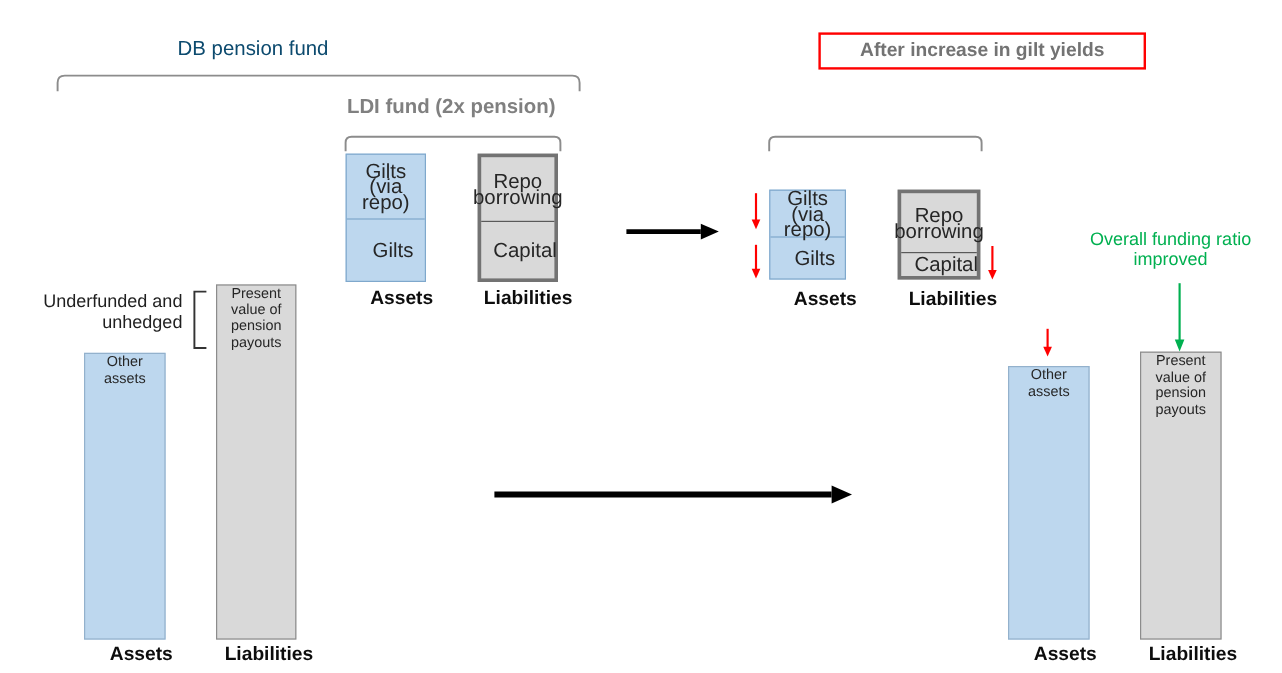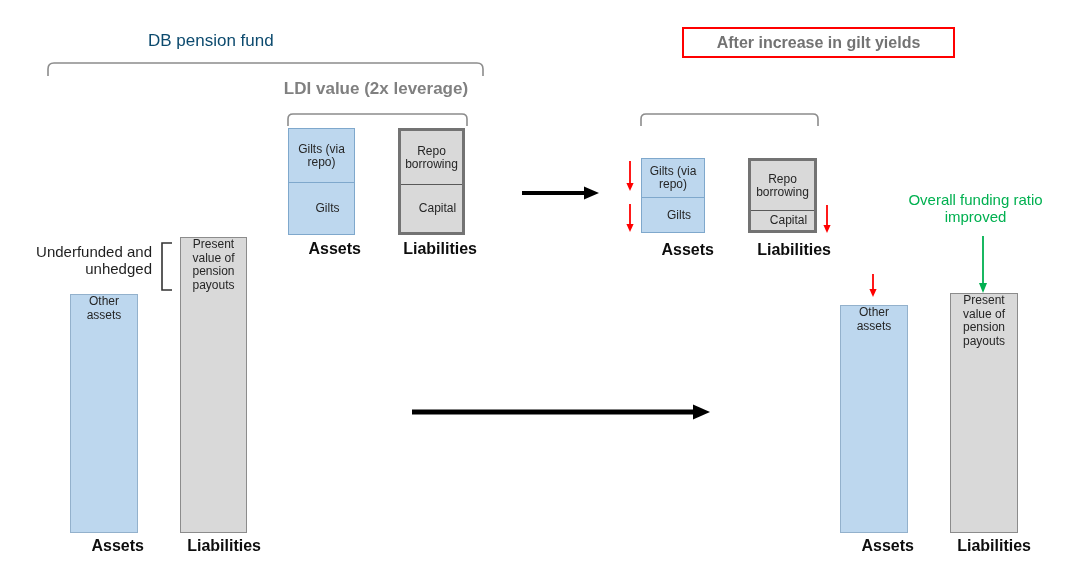--- a/index.html
+++ b/index.html
@@ -19,21 +19,21 @@
     left:682px; top:27px; width:273px; height:31px; box-sizing:border-box;
     border:2px solid #FF0000; color:#737373; font-weight:bold; font-size:16px;
     display:flex; align-items:center; justify-content:center;
   }
   .leverage { left:654px; top:82px; width:150px; font-size:16px; font-weight:bold; color:#FF0000; text-align:center; }
   .funding-note { left:908px; top:191px; width:135px; font-size:15px; line-height:17px; color:#00B050; text-align:center; }
 
   .col { position:absolute; box-sizing:border-box; display:flex; flex-direction:column; }
   .col .cell {
     box-sizing:border-box; display:flex; align-items:center; justify-content:center;
-    text-align:center; font-size:12px; line-height:13px; color:#262626;
+    text-align:center; font-size:17px; line-height:13px; color:#262626;
   }
   .col .cell + .cell { flex:1;margin-left:12px; }
   .asset { background:#BDD7EE; border:1px solid #7FA8CC; }
   .asset .cell:first-child { border-bottom:1px solid #7FA8CC; }
   .liab { background:#D9D9D9; border:3px solid #737373; }
   .liab .cell:first-child { border-bottom:1px solid #595959; }
 
   .bar {
     position:absolute; box-sizing:border-box; display:flex; align-items:flex-start; justify-content:center;
     text-align:center; font-size:12px; line-height:13.5px; color:#262626;
@@ -83,21 +83,21 @@
       <polygon points="869.4,289 876.6,289 873,297" fill="#FF0000"></polygon>
     </g>
 
     <g>
       <line x1="983" y1="236" x2="983" y2="284" stroke="#00B050" stroke-width="1.8"></line>
       <polygon points="979,283 987,283 983,293" fill="#00B050"></polygon>
     </g>
   </svg>
 
   <div class="t db-label">DB pension fund</div>
-  <div class="t ldi-title">LDI value (2x leverage)</div>
+  <div class="t ldi-title">LDI fund (2x pension)</div>
 
   <div class="col asset" style="left:288px; top:128px; width:67px; height:107px">
     <div class="cell" style="height:54px">Gilts (via repo)</div>
     <div class="cell">Gilts</div>
   </div>
   <div class="col liab" style="left:398px; top:128px; width:67px; height:107px">
     <div class="cell" style="height:54px">Repo borrowing</div>
     <div class="cell">Capital</div>
   </div>
   <div class="axis" style="left:281px; top:240px; width:80px">Assets</div>

